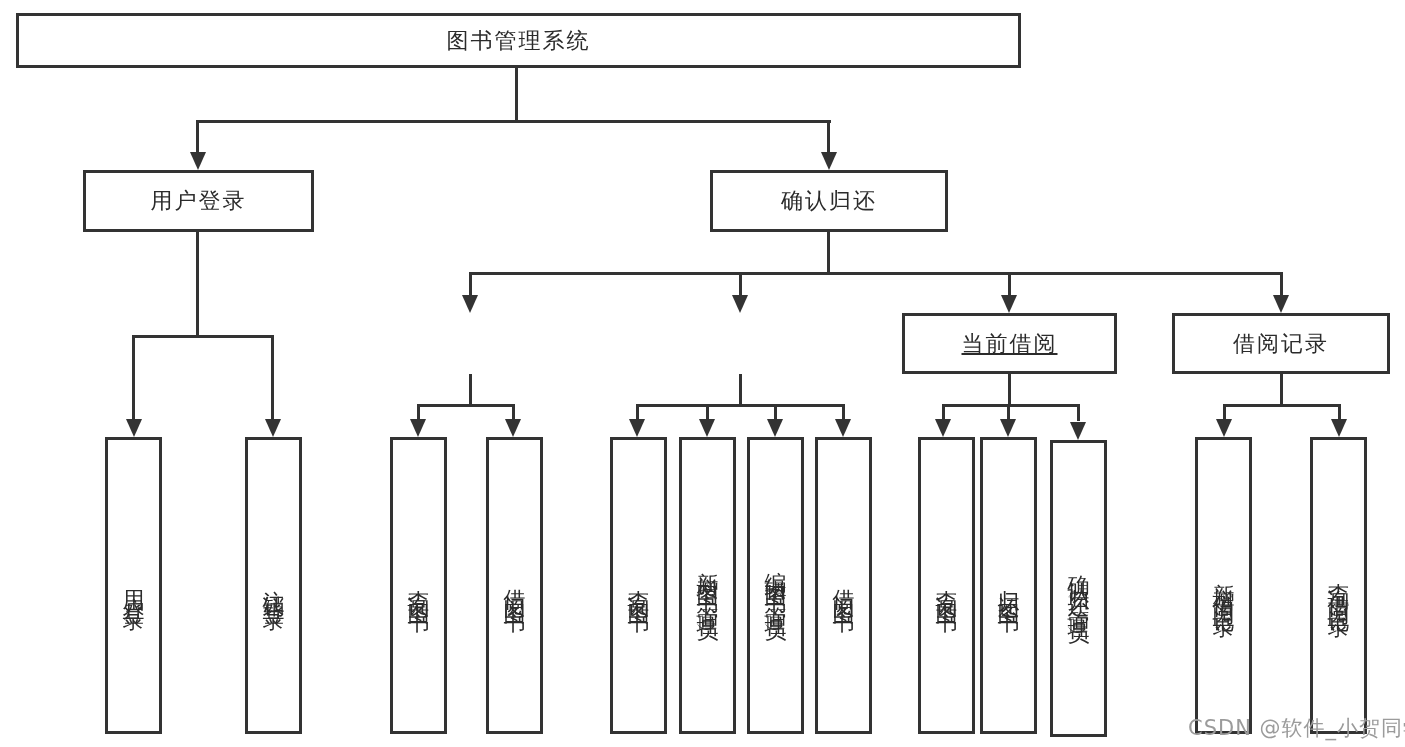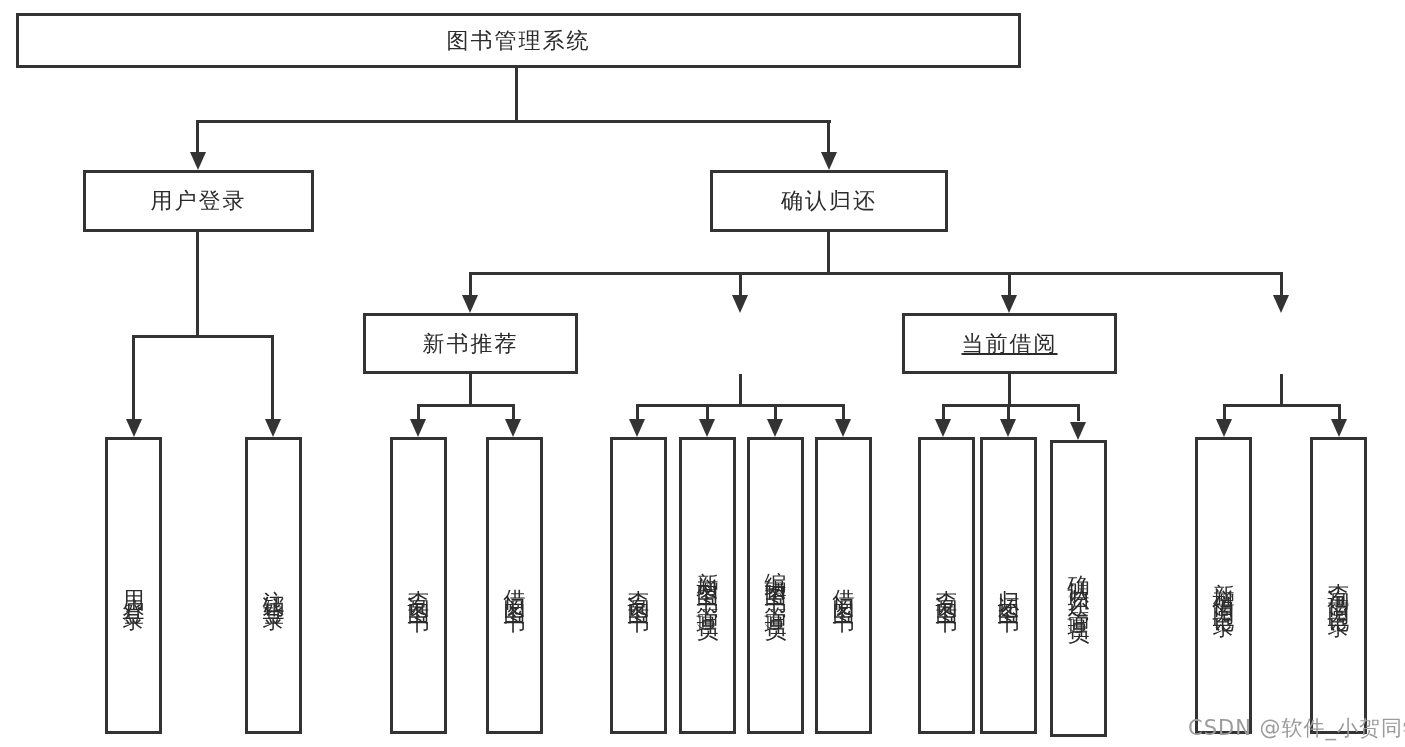--- a/index.html
+++ b/index.html
@@ -57,25 +57,25 @@
     <span>图书管理系统</span>
   </div>
 
   <div class="box h-box" style="left:83px;top:170px;width:231px;height:62px;">
     <span>用户登录</span>
   </div>
   <div class="box h-box" style="left:710px;top:170px;width:238px;height:62px;">
     <span>确认归还</span>
   </div>
 
-  <div class="box h-box" style="left:363px;top:313px;width:215px;height:61px;">
-    <span>新书推荐</span>
-  </div>
   <div class="box h-box" style="left:902px;top:313px;width:215px;height:61px;text-decoration:underline;">
     <span>当前借阅</span>
+  </div>
+  <div class="box h-box" style="left:1172px;top:313px;width:218px;height:61px;">
+    <span>借阅记录</span>
   </div>
 
   <div class="box leaf" style="left:105px;">
     <span>用户登录</span>
   </div>
   <div class="box leaf" style="left:245px;">
     <span>注销登录</span>
   </div>
   <div class="box leaf" style="left:390px;">
     <span>查询图书</span>

